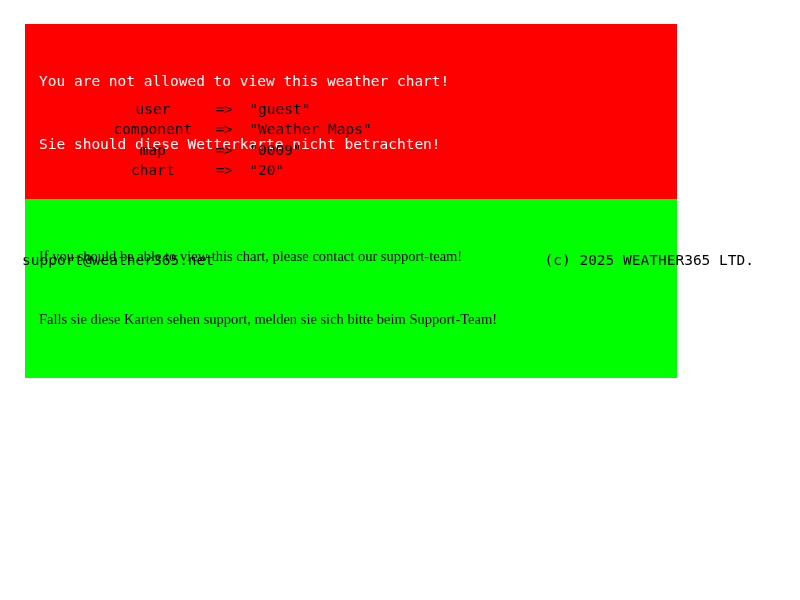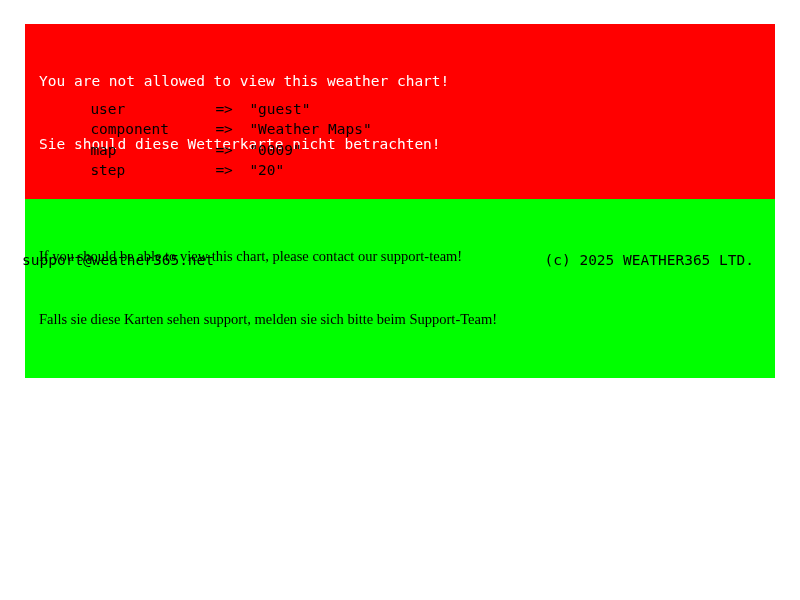--- a/index.html
+++ b/index.html
@@ -15,21 +15,21 @@
     color: #000000;
   }
   .page {
     position: relative;
     width: 800px;
     height: 600px;
   }
   .banner {
     position: absolute;
     left: 25px;
-    width: 750px;
+    width: 652px;
     box-sizing: border-box;
     padding: 5px 14px 6px 14px;
     font-size: 14.5px;
     line-height: 21px;
     white-space: pre;
   }
   .banner-error {
     top: 24px;
     background: #ff0000;
     color: #ffffff;
@@ -51,20 +51,21 @@
     line-height: 20.2px;
   }
   .field-row {
     display: block;
     white-space: pre;
     height: 20.2px;
   }
   .field-key {
     display: inline-block;
     width: 125px;
+    text-align: center;
   }
   .field-arrow {
     display: inline-block;
     width: 34px;
   }
   .field-val {
     display: inline-block;
   }
   .footer {
     position: absolute;
@@ -95,21 +96,21 @@
     <div class="field-row">
       <span class="field-key">user</span><span class="field-arrow">=&gt;</span><span class="field-val">"guest"</span>
     </div>
     <div class="field-row">
       <span class="field-key">component</span><span class="field-arrow">=&gt;</span><span class="field-val">"Weather Maps"</span>
     </div>
     <div class="field-row">
       <span class="field-key">map</span><span class="field-arrow">=&gt;</span><span class="field-val">"0009"</span>
     </div>
     <div class="field-row">
-      <span class="field-key">step</span><span class="field-arrow">=&gt;</span><span class="field-val">"20"</span>
+      <span class="field-key">chart</span><span class="field-arrow">=&gt;</span><span class="field-val">"20"</span>
     </div>
   </div>
 
   <div class="banner banner-info">
     <span class="banner-line">If you should be able to view this chart, please contact our support-team!</span>
     <span class="banner-line">Falls sie diese Karten sehen support, melden sie sich bitte beim Support-Team!</span>
   </div>
 
   <div class="footer">
     <span>support@weather365.net</span>

